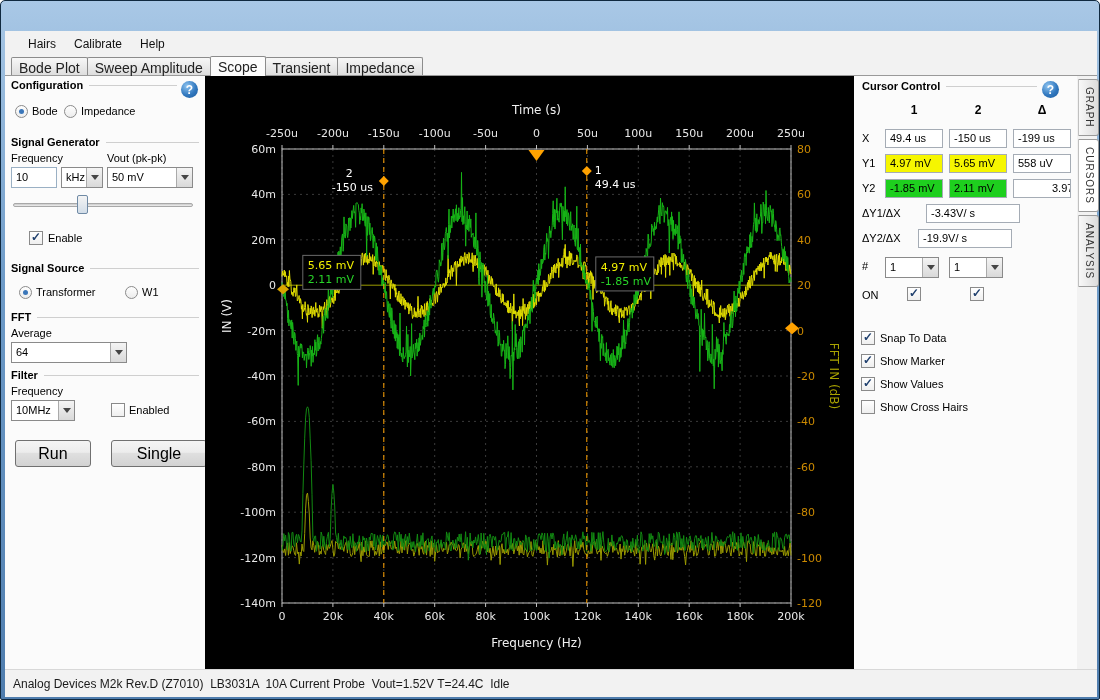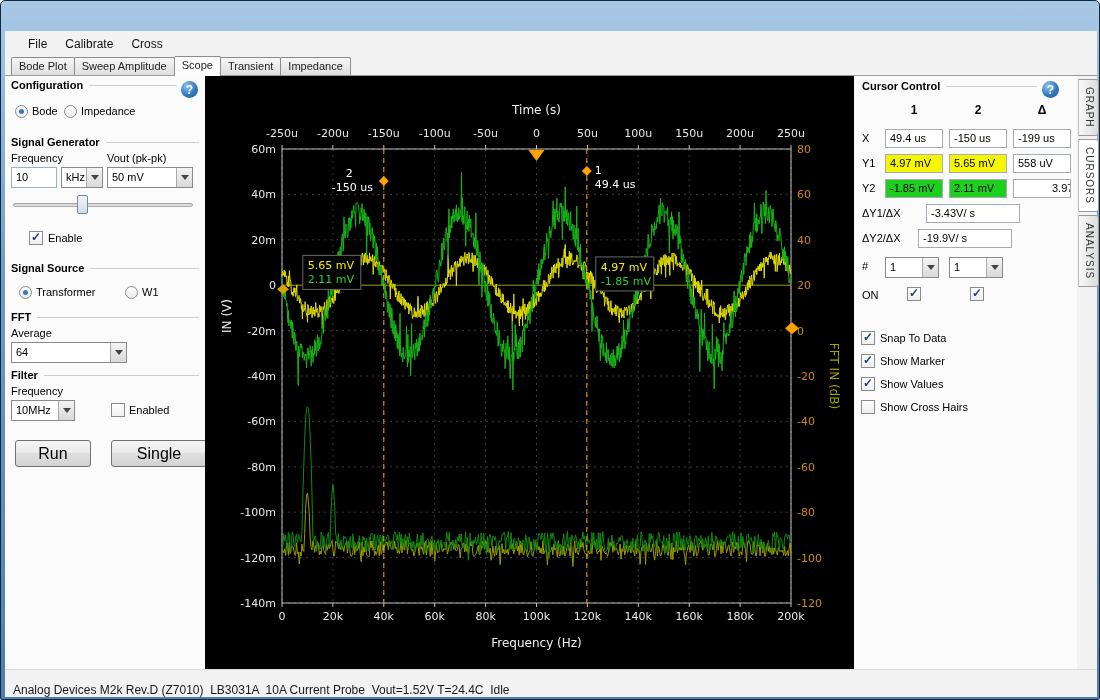--- a/index.html
+++ b/index.html
@@ -8,30 +8,30 @@
   .titlebar{position:absolute;left:0;top:0;right:0;height:30px;background:linear-gradient(180deg,#c3d8ee 0%,#88afd6 12%,#4878b0 45%,#2d5f9b 62%,#3a6ea9 100%);}
   .title-text{position:absolute;left:30px;top:7px;font-size:13px;color:#fff;text-shadow:0 1px 3px rgba(0,0,0,.6);}
   .app-icon{position:absolute;left:10px;top:7px;width:16px;height:16px;border-radius:3px;border:1px solid #d7e5f2;background:linear-gradient(135deg,#7db8ee,#2a67ad);box-sizing:border-box;}
   .win-buttons{position:absolute;top:0;right:10px;display:flex;}
   .win-btn{box-sizing:border-box;width:30px;height:20px;border:1px solid #122c47;border-top:none;display:flex;align-items:center;justify-content:center;font-size:10px;color:#fff;background:linear-gradient(180deg,#9db8d4 0%,#5d7fa6 45%,#3f618b 50%,#51749e 100%);box-shadow:inset 0 1px 0 rgba(255,255,255,.45);}
   .win-btn.first{border-radius:0 0 0 4px;}
   .win-btn.close{width:42px;border-radius:0 0 4px 0;background:linear-gradient(180deg,#eba992 0%,#d26a45 45%,#b03c17 50%,#c25630 100%);}
   .menubar{position:absolute;left:4px;top:30px;width:1092px;height:25px;background:#f2f2f2;display:flex;align-items:center;padding-left:14px;box-sizing:border-box;}
   .menu-item{font-size:12px;color:#111;padding:4px 9px;}
   .tabstrip{position:absolute;left:4px;top:55px;width:1092px;height:20px;background:#f2f2f2;display:flex;align-items:flex-end;padding-left:6px;box-sizing:border-box;border-bottom:1px solid #9a9a9a;}
-  .tab{box-sizing:border-box;font-size:11px;color:#222;padding:2px 7px;height:18px;border:1px solid #8c8c8c;border-bottom:none;background:linear-gradient(180deg,#f7f7f7,#dedede);border-radius:2px 2px 0 0;margin-right:-1px;position:relative;white-space:nowrap;}
+  .tab{box-sizing:border-box;font-size:14px;color:#222;padding:2px 7px;height:18px;border:1px solid #8c8c8c;border-bottom:none;background:linear-gradient(180deg,#f7f7f7,#dedede);border-radius:2px 2px 0 0;margin-right:-1px;position:relative;white-space:nowrap;}
   .tab.active{height:20px;background:#fcfcfc;z-index:3;margin-bottom:-1px;}
   .content{position:absolute;left:4px;top:75px;width:1092px;height:593px;background:#f2f2f2;}
   .left-panel{position:absolute;left:0;top:0;width:200px;height:593px;background:#fbfbfb;}
   .plot-area{position:absolute;left:200px;top:0;width:649px;height:593px;background:#000;}
   .right-panel{position:absolute;left:849px;top:0;width:223px;height:593px;background:#fbfbfb;}
   .side-tabs{position:absolute;left:1073px;top:3px;width:22px;}
   .side-tab{box-sizing:border-box;writing-mode:vertical-rl;width:21px;padding:7px 3px;margin-bottom:3px;font-size:10px;letter-spacing:1px;color:#333;background:linear-gradient(90deg,#f8f8f8,#dcdcdc);border:1px solid #9a9a9a;border-left:1px solid #c0c0c0;border-radius:0 3px 3px 0;}
   .side-tab.active{background:#fff;}
-  .statusbar{position:absolute;left:4px;top:668px;width:1092px;height:28px;background:#f2f2f2;border-top:1px solid #d8d8d8;display:flex;align-items:flex-end;padding-left:8px;box-sizing:border-box;font-size:12px;color:#1a1a1a;}
+  .statusbar{position:absolute;left:4px;top:668px;width:1092px;height:28px;background:#f2f2f2;border-top:1px solid #d8d8d8;display:flex;align-items:center;padding-left:8px;box-sizing:border-box;font-size:12px;color:#1a1a1a;}
   .statusbar span{white-space:pre;}
   .sec{position:absolute;font-size:11px;font-weight:bold;color:#000;background:inherit;padding-right:6px;z-index:2;white-space:nowrap;}
   .sep{position:absolute;height:1px;background:#cfcfcf;z-index:1;}
   .lbl{position:absolute;font-size:11px;color:#000;white-space:nowrap;z-index:2;}
   .help-icon{position:absolute;width:17px;height:17px;border-radius:50%;background:radial-gradient(circle at 35% 30%,#8ec4f0,#3178bf 55%,#1c5a9c);color:#fff;font-size:12px;font-weight:bold;display:flex;align-items:center;justify-content:center;z-index:3;}
   .radio{position:absolute;width:13px;height:13px;border:1px solid #8a8a8a;border-radius:50%;background:linear-gradient(180deg,#fefefe,#ececec);box-sizing:border-box;}
   .radio.on::after{content:"";position:absolute;left:3px;top:3px;width:5px;height:5px;border-radius:50%;background:#3a76b9;}
   .checkbox{position:absolute;width:14px;height:14px;border:1px solid #8a8a8a;background:linear-gradient(180deg,#fff,#efefef);box-sizing:border-box;}
   .checkbox.on::after{content:"\2713";position:absolute;left:1px;top:-2px;font-size:12px;font-weight:bold;color:#20406e;}
   .input{position:absolute;height:21px;border:1px solid #9ab0c4;background:#fff;font-size:11px;padding:3px 4px;box-sizing:border-box;}
@@ -48,23 +48,23 @@
   .c-head{position:absolute;width:58px;text-align:center;font-size:12px;font-weight:bold;}
   #scope-svg text{font-family:"DejaVu Sans","Liberation Sans",sans-serif;font-size:11px;}
   #scope-svg text.big{font-size:12px;}
 </style>
 </head>
 <body>
 
 <div class="window">
 
   <div class="menubar" id="menubar">
-      <span class="menu-item">File</span>
+      <span class="menu-item">Hairs</span>
       <span class="menu-item">Calibrate</span>
-      <span class="menu-item">Cross</span>
+      <span class="menu-item">Help</span>
     </div>
   <div class="tabstrip" id="tabstrip">
       <span class="tab">Bode Plot</span>
       <span class="tab">Sweep Amplitude</span>
       <span class="tab active">Scope</span>
       <span class="tab">Transient</span>
       <span class="tab">Impedance</span>
     </div>
 
   <div class="content">

